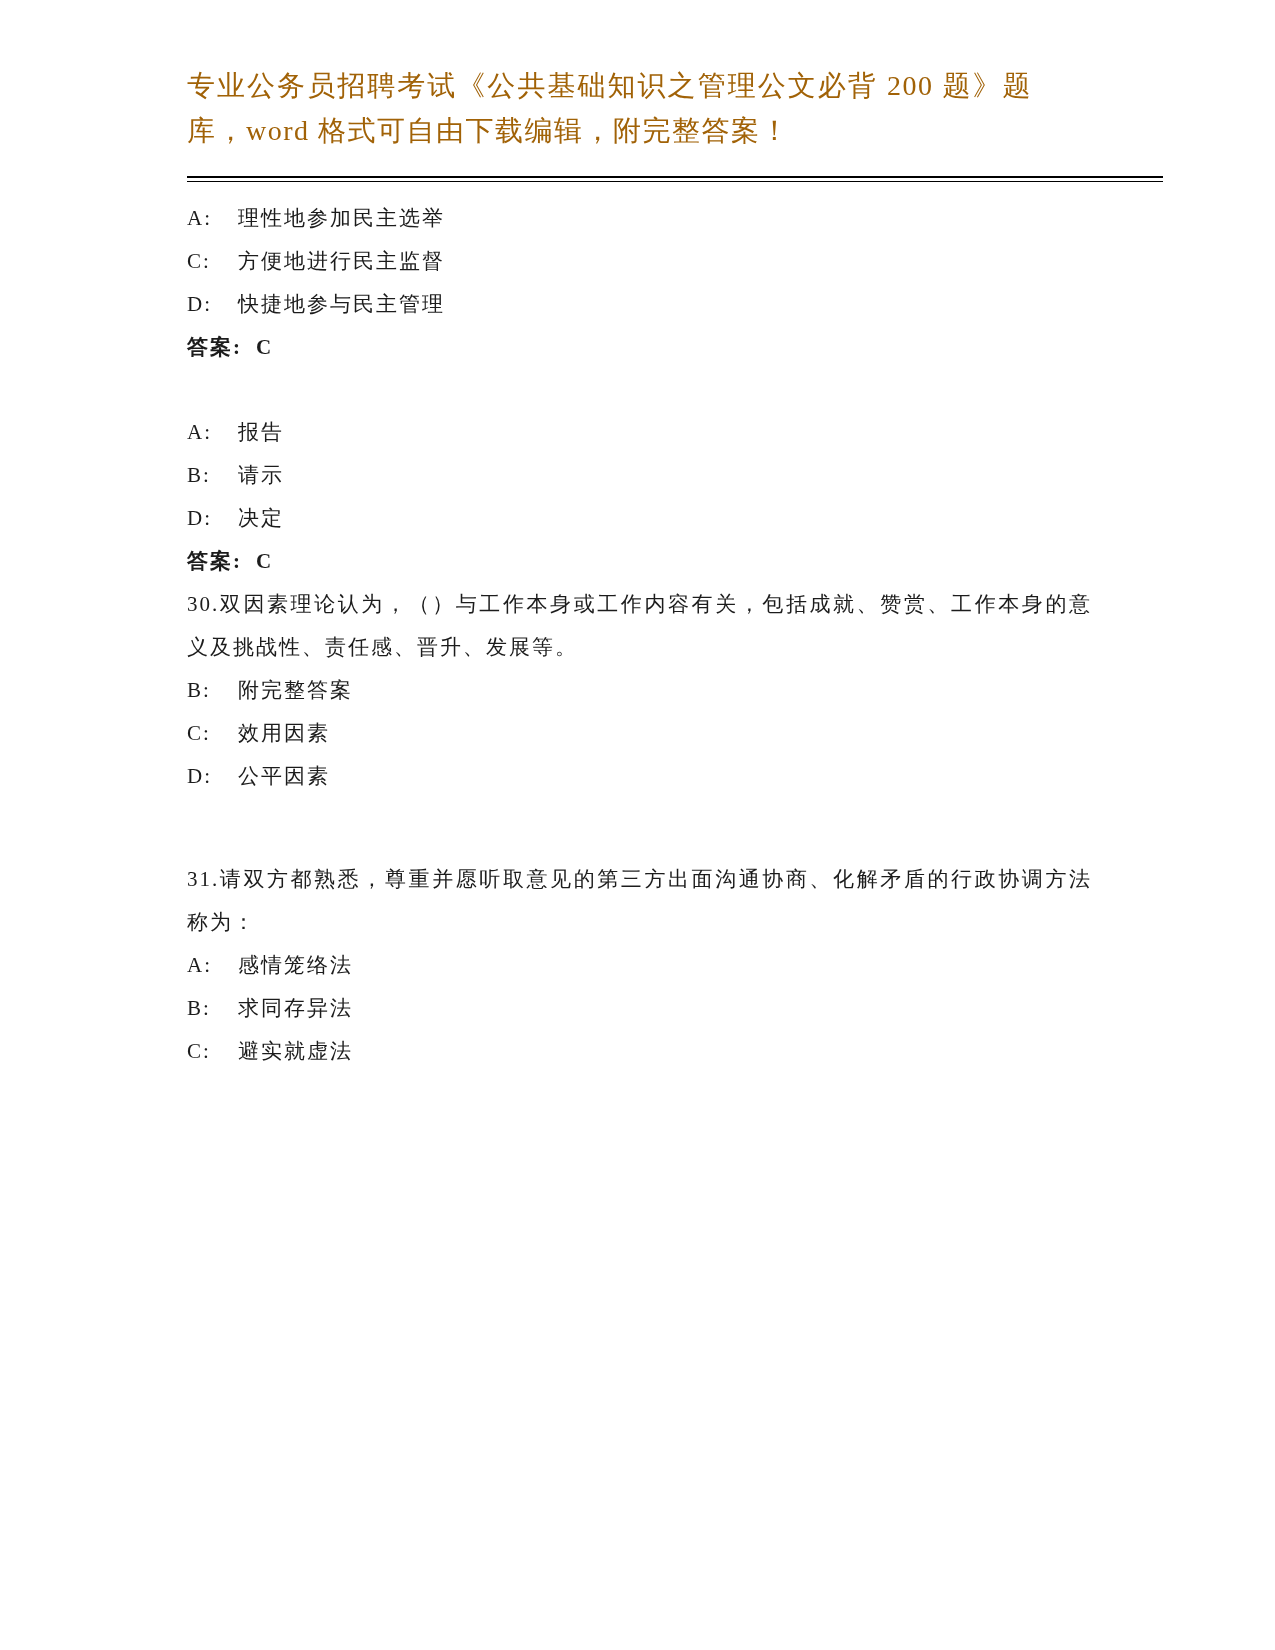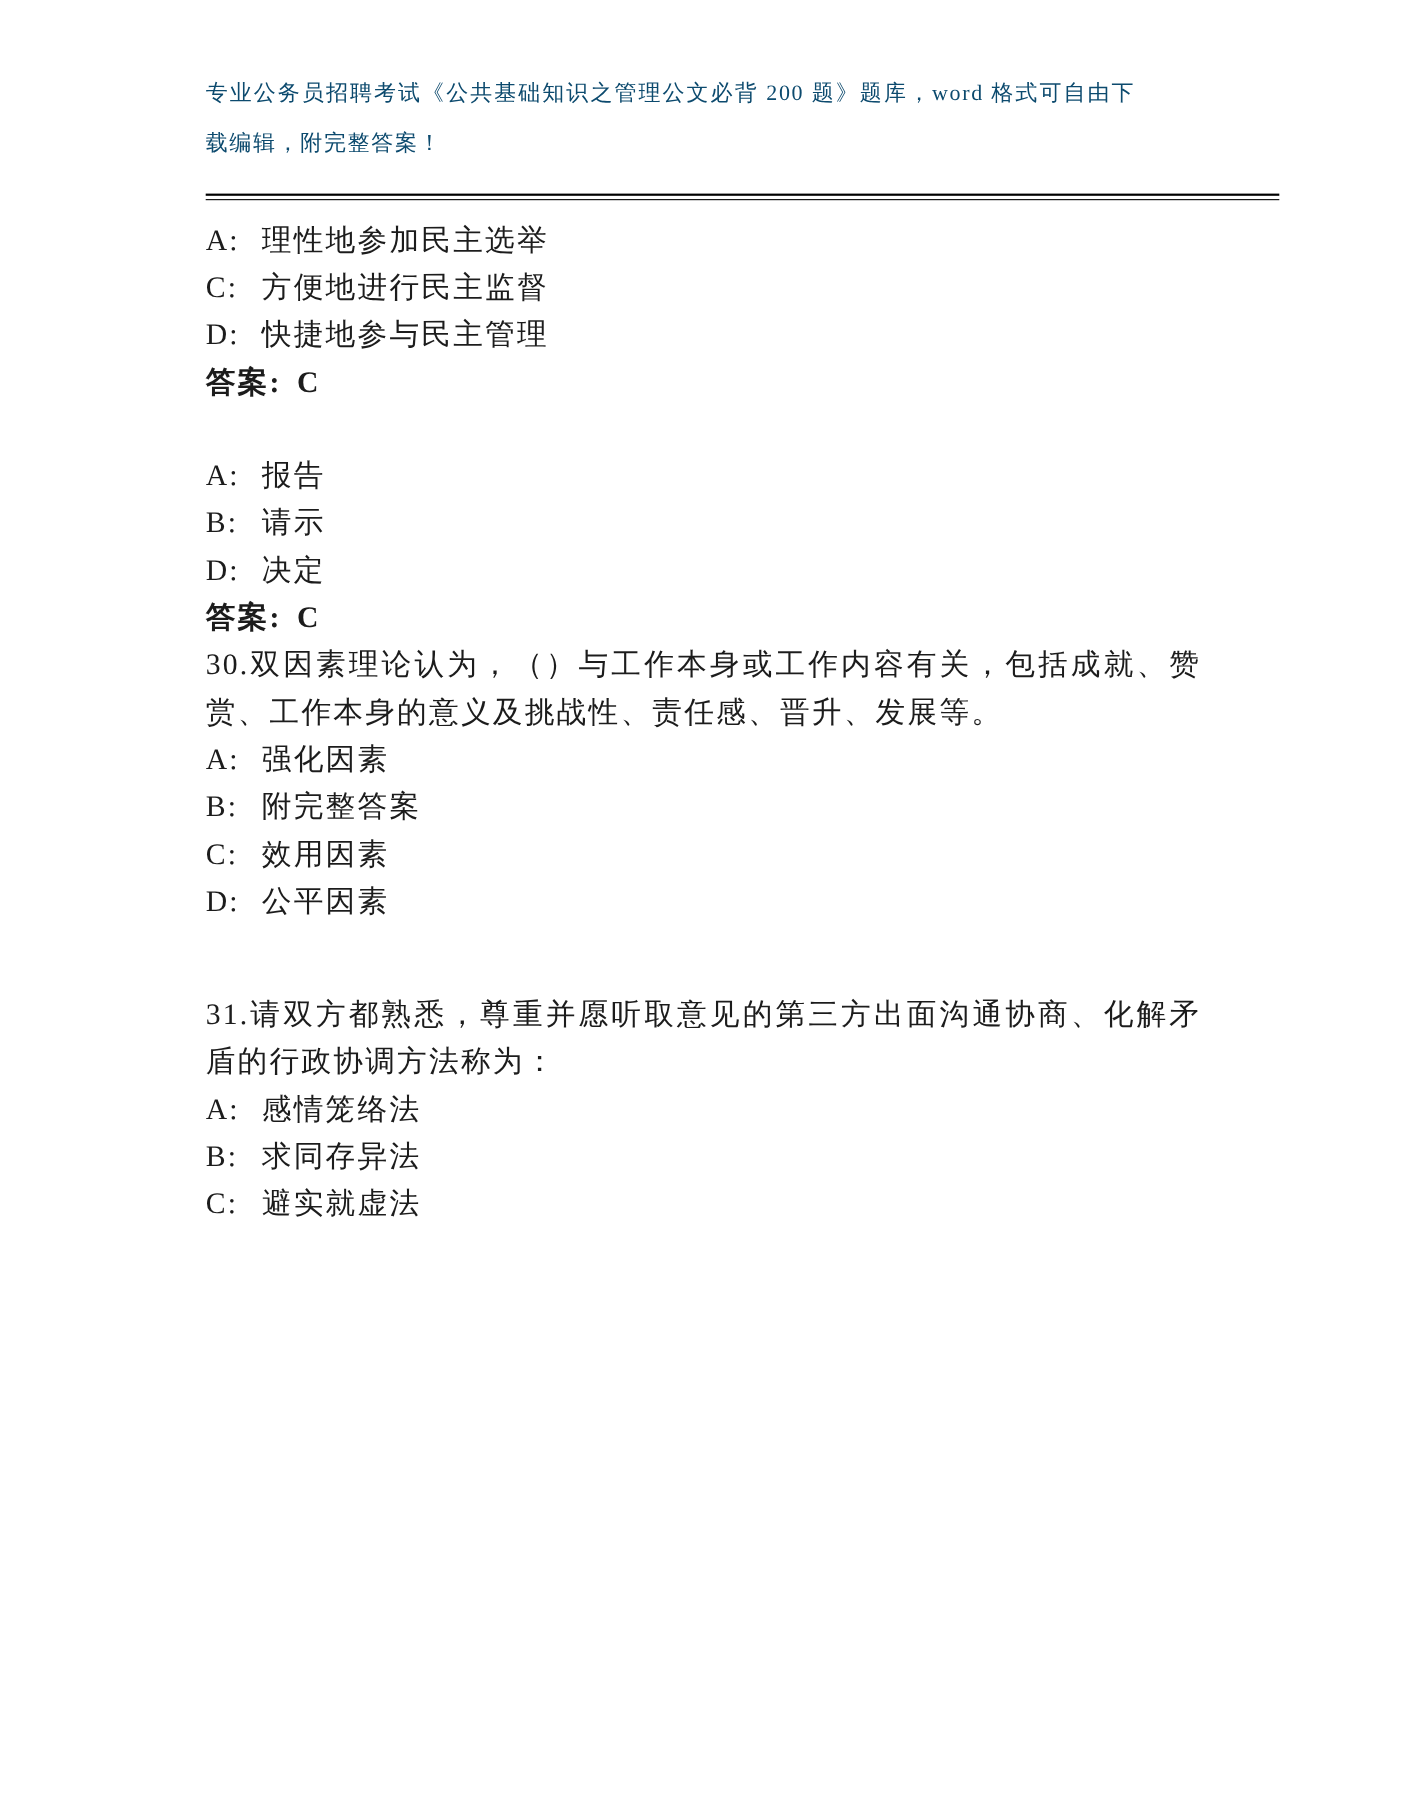--- a/index.html
+++ b/index.html
@@ -18,36 +18,36 @@
   }
   .content {
     position: absolute;
     left: 187px;
     top: 63px;
     width: 976px;
   }
   .doc-header {
     margin: 0;
     max-width: 845px;
-    font-size: 20px;
+    font-size: 28px;
     line-height: 45px;
     letter-spacing: 1.5px;
-    color: #0c4a6e;
+    color: #a16207;
     text-align: justify;
   }
   .rule {
     margin-top: 23px;
     width: 976px;
     height: 3px;
     border-top: 2px solid #000000;
     border-bottom: 1px solid #000000;
   }
   .qblock {
     width: 905px;
-    font-size: 27px;
+    font-size: 21px;
     line-height: 43px;
     letter-spacing: 2px;
   }
   .qblock.first   { margin-top: 15px; }
   .qblock.gap-one { margin-top: 42px; }
   .qblock.gap-two { }
   .qblock.gap-mid { margin-top: 60px; }
   .qtext {
     margin: 0;
     text-align: justify;
@@ -86,21 +86,20 @@
 
     <section class="qblock gap-one">
       <p class="opt"><span class="optlabel">A:</span><span>报告</span></p>
       <p class="opt"><span class="optlabel">B:</span><span>请示</span></p>
       <p class="opt"><span class="optlabel">D:</span><span>决定</span></p>
       <p class="answer"><span>答案:</span><span class="answer-val">C</span></p>
     </section>
 
     <section class="qblock gap-two">
       <p class="qtext">30.双因素理论认为，（）与工作本身或工作内容有关，包括成就、赞赏、工作本身的意义及挑战性、责任感、晋升、发展等。</p>
-      <p class="opt"><span class="optlabel">A:</span><span>强化因素</span></p>
       <p class="opt"><span class="optlabel">B:</span><span>附完整答案</span></p>
       <p class="opt"><span class="optlabel">C:</span><span>效用因素</span></p>
       <p class="opt"><span class="optlabel">D:</span><span>公平因素</span></p>
     </section>
 
     <section class="qblock gap-mid">
       <p class="qtext">31.请双方都熟悉，尊重并愿听取意见的第三方出面沟通协商、化解矛盾的行政协调方法称为：</p>
       <p class="opt"><span class="optlabel">A:</span><span>感情笼络法</span></p>
       <p class="opt"><span class="optlabel">B:</span><span>求同存异法</span></p>
       <p class="opt"><span class="optlabel">C:</span><span>避实就虚法</span></p>

